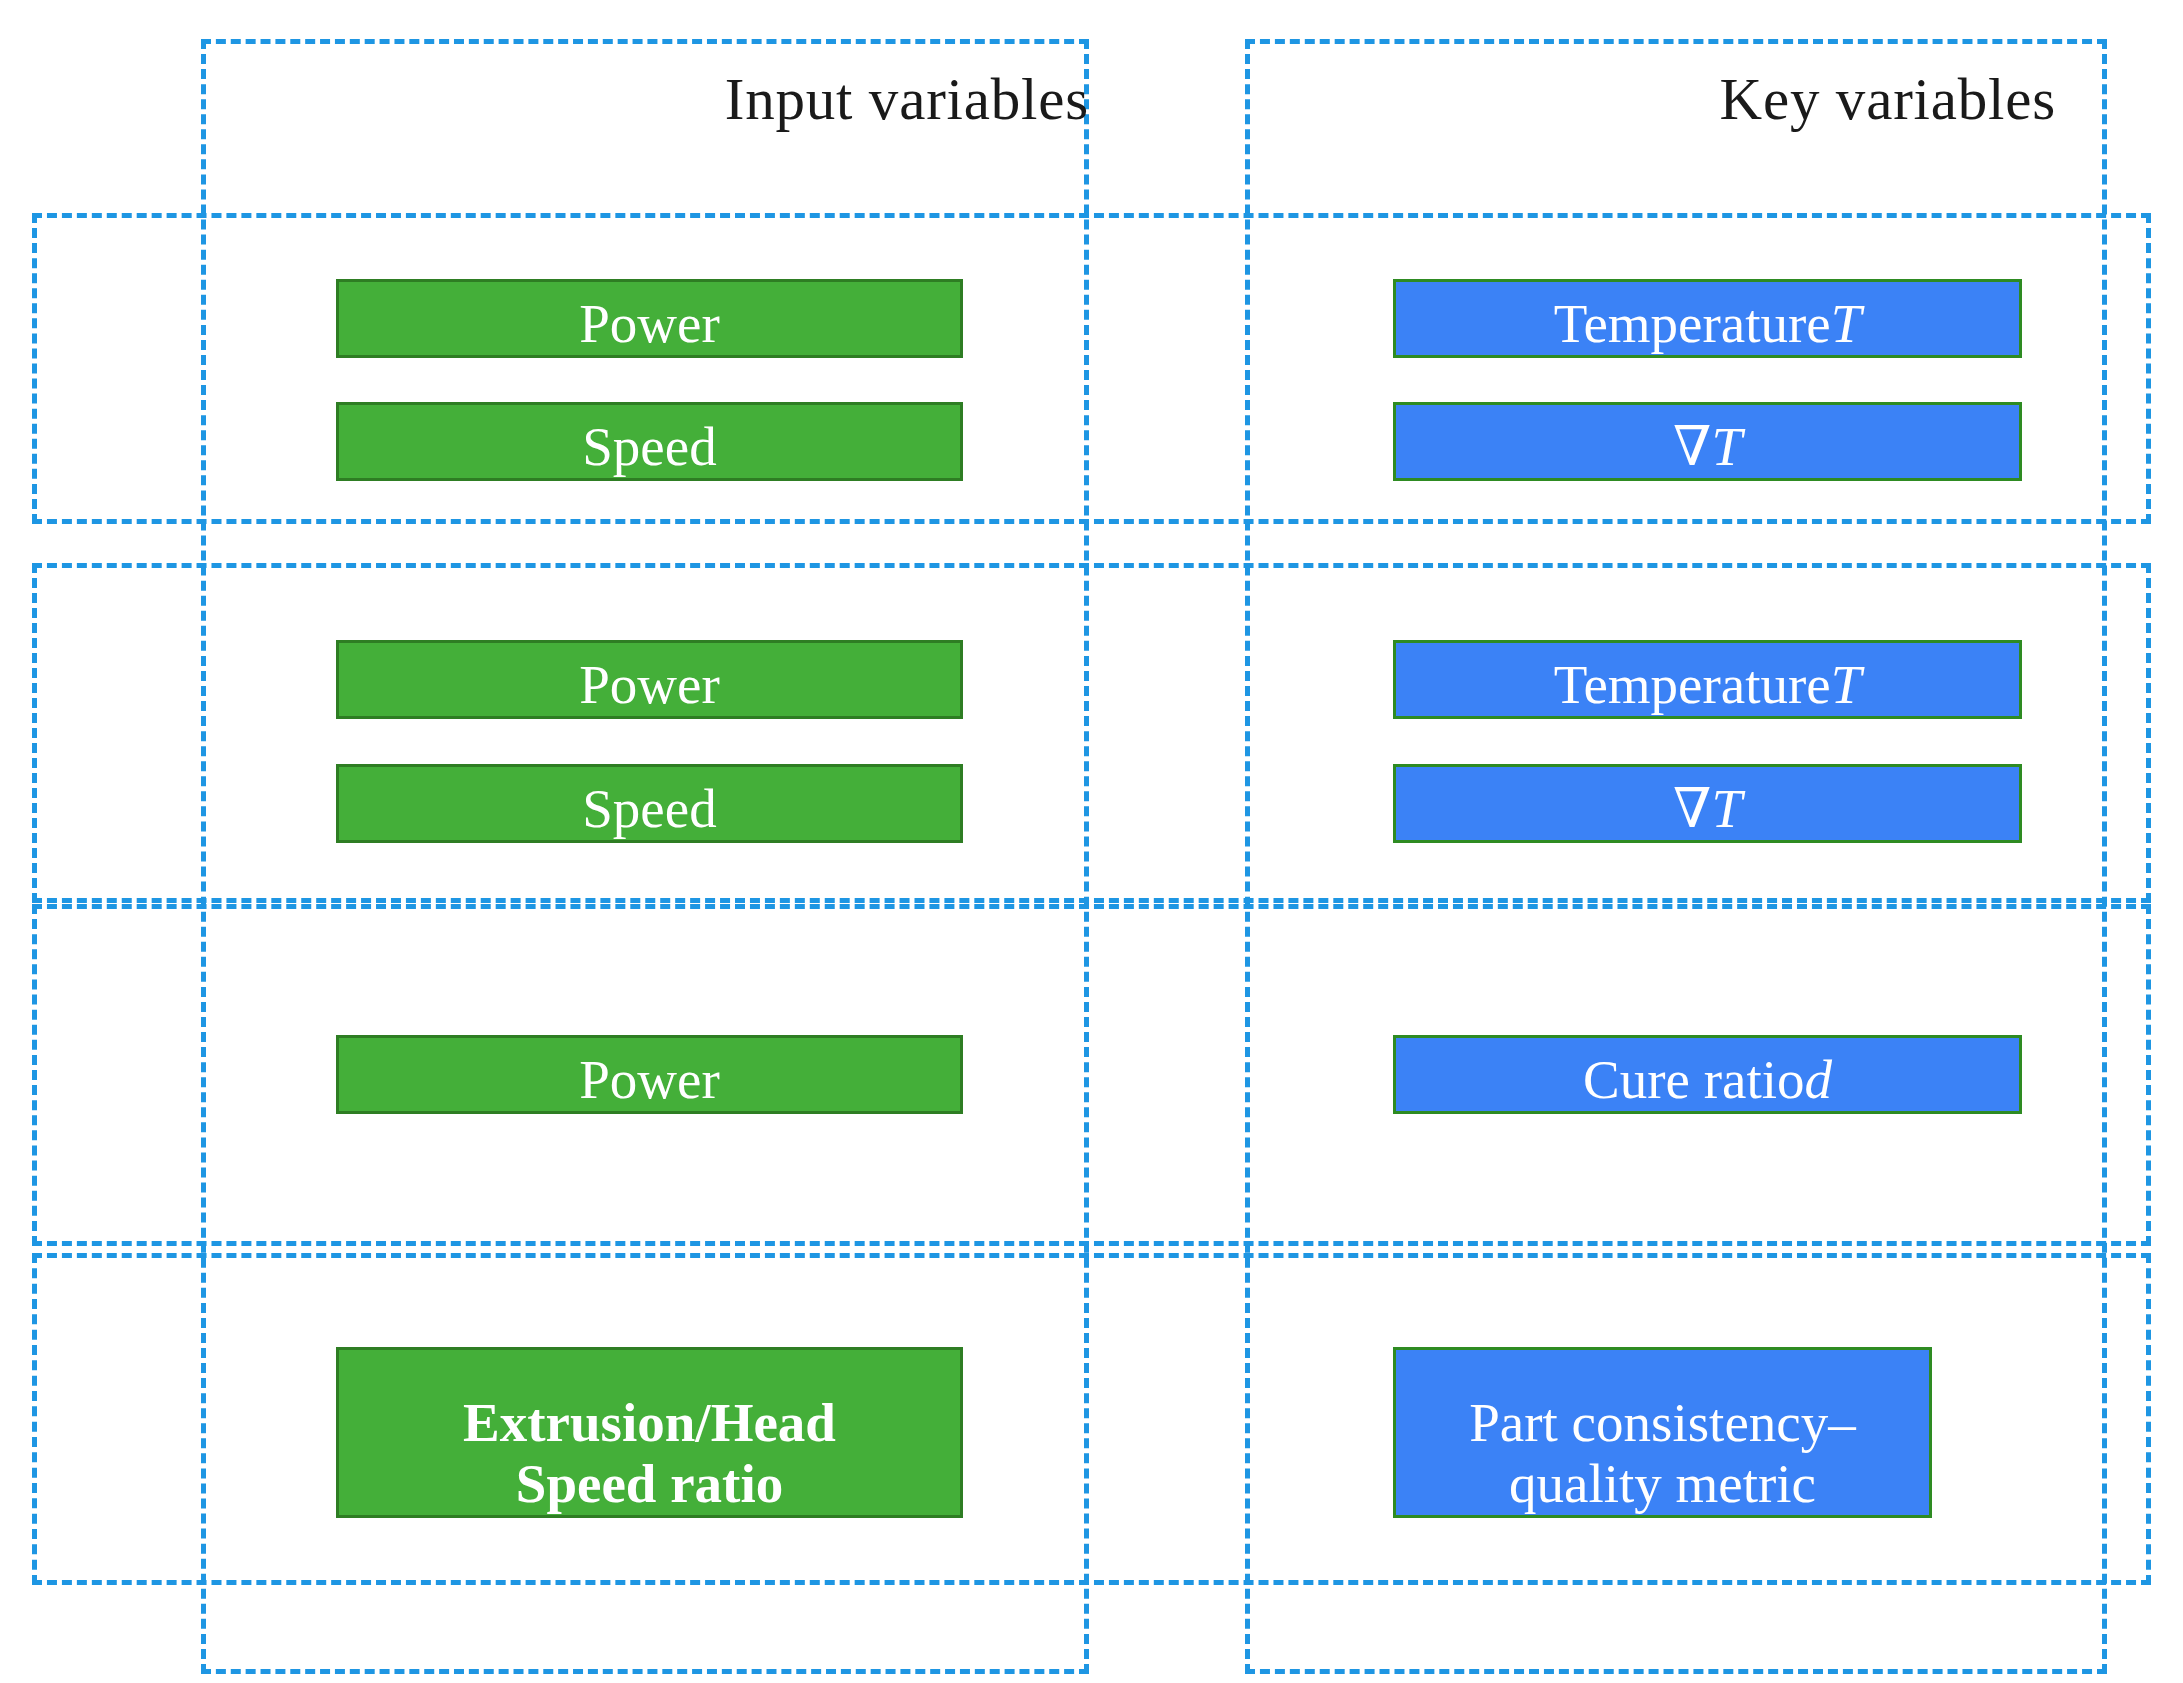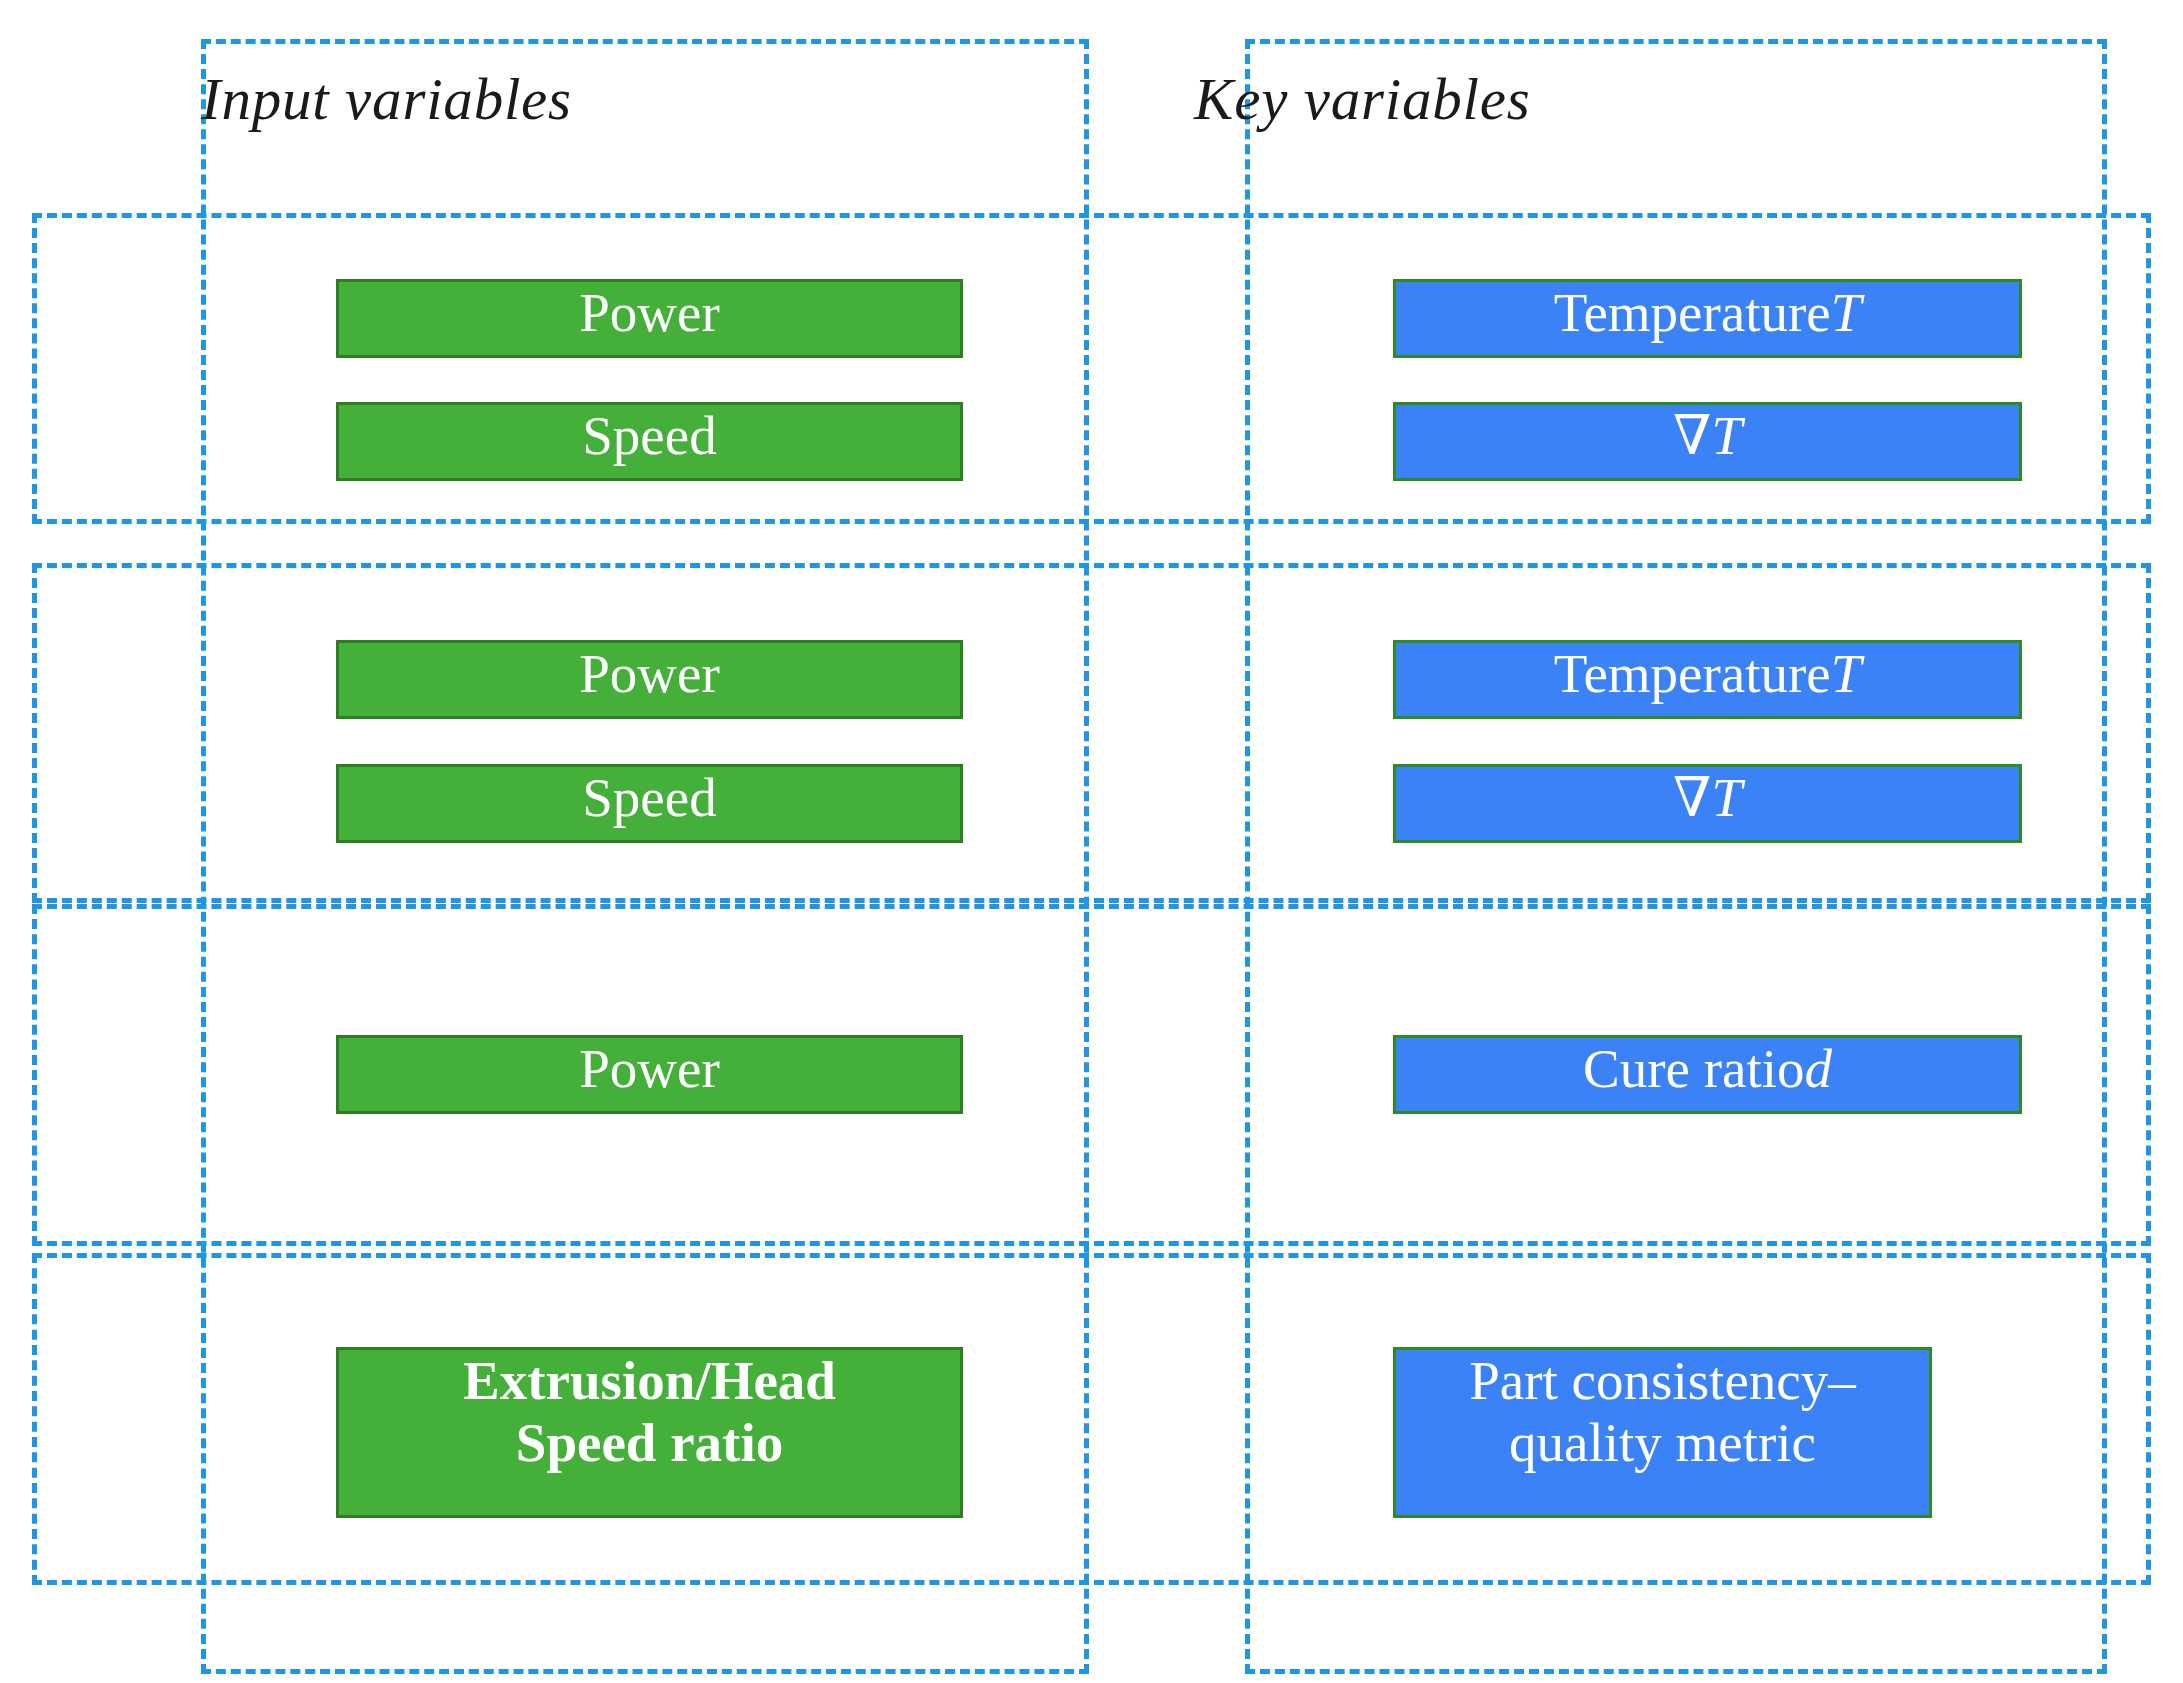--- a/index.html
+++ b/index.html
@@ -4,32 +4,32 @@
 <style>
   html,body{margin:0;padding:0;background:#ffffff;}
   body{width:2183px;height:1684px;position:relative;overflow:hidden;
        font-family:"Liberation Serif","DejaVu Serif",serif;}
 
   
   .dashbox{position:absolute;box-sizing:border-box;
            border:5.3px dashed #1E96E3;background:transparent;}
 
   
-  .col-header{position:absolute;text-align:left;
-              font-style:italic;font-size:59px;color:#1a1a1a;
+  .col-header{position:absolute;text-align:right;
+              font-size:59px;color:#1a1a1a;
               letter-spacing:0.8px;white-space:nowrap;}
 
   
   .row-label{position:absolute;font-style:italic;font-size:55px;color:#1a1a1a;
              transform-origin:left bottom;
              transform:rotate(-90deg);white-space:nowrap;}
 
   
   .chip{position:absolute;box-sizing:border-box;
-        display:flex;align-items:flex-start;justify-content:center;
+        display:flex;align-items:flex-end;justify-content:center;
         text-align:center;color:#ffffff;line-height:1.12;
         font-size:55px;}
   .chip.green{background:#44AF39;border:3.8px solid #2E7D23;}
   .chip.blue {background:#3b82f6;border:3.8px solid #2E8B22;}
   .chip .it{font-style:italic;}
 </style>
 </head>
 <body>
 
 <div class="dashbox" style="left:201px;  top:39px;  width:888px; height:1635px;"></div>

